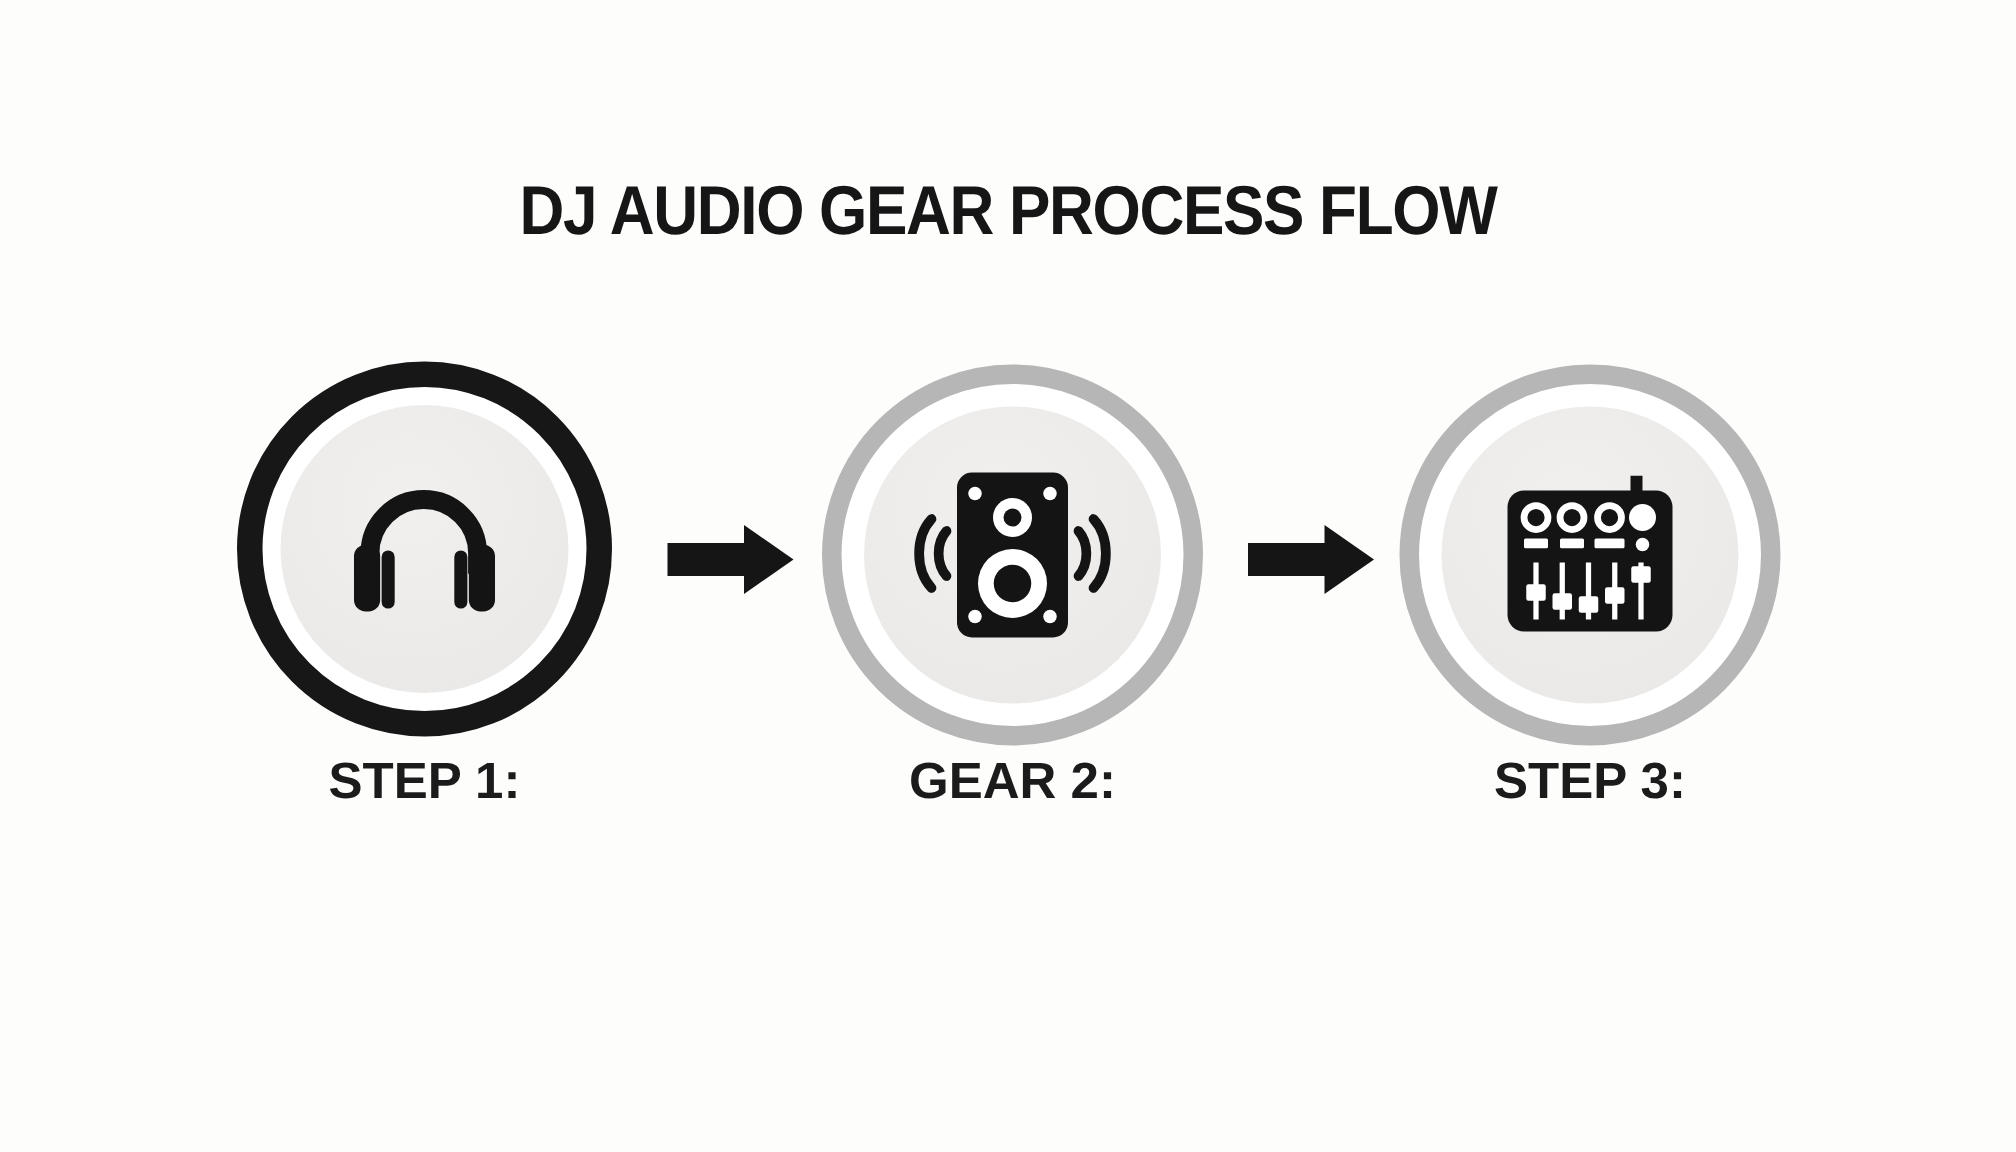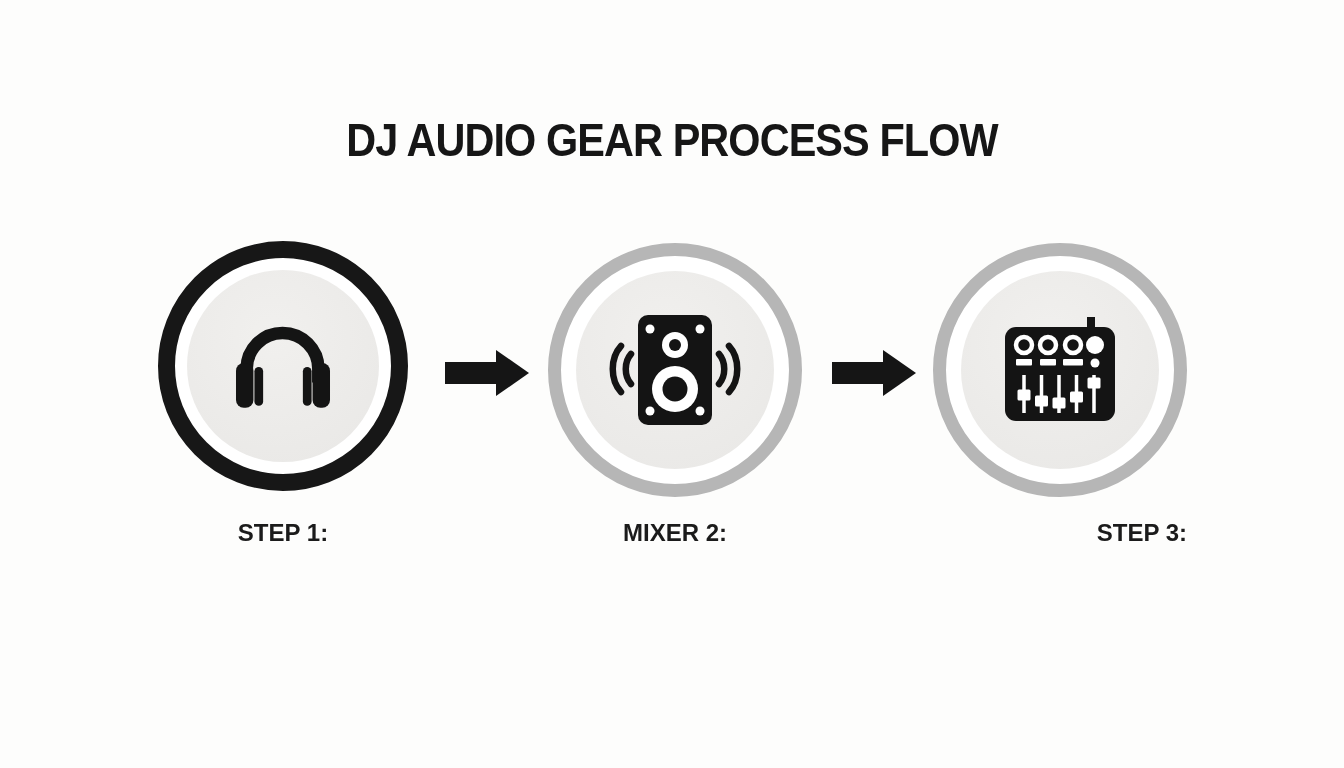--- a/index.html
+++ b/index.html
@@ -27,26 +27,26 @@
   .circle-s2 { left:548px; }
   .circle-s3 { left:933px; }
   .circle-inner {
     border-radius:50%;
     background:radial-gradient(circle at 45% 35%, #f1f0ee 0%, #eae9e7 80%);
     display:flex; align-items:center; justify-content:center;
   }
   .inner-s1 { width:192px; height:192px; }
   .inner-s23 { width:198px; height:198px; }
   .step-caption {
-    position:absolute; top:516px; text-align:center;
-    font-weight:bold; font-size:24px; line-height:34px; color:#1b1b1b;
+    position:absolute; top:504px; text-align:center;
+    font-weight:bold; font-size:34px; line-height:34px; color:#1b1b1b;
   }
   .cap-s1 { left:158px; width:250px; }
   .cap-s2 { left:548px; width:254px; }
-  .cap-s3 { left:933px; width:254px;text-align:right; }
+  .cap-s3 { left:933px; width:254px; }
   .arrow { position:absolute; width:84px; height:46px; top:350px; }
   .arrow-1 { left:445px; }
   .arrow-2 { left:832px; }
   .arrow-shaft {
     position:absolute; left:0; top:12px; width:52px; height:22px; background:#151515;
   }
   .arrow-head {
     position:absolute; left:51px; top:0; width:0; height:0;
     border-top:23px solid transparent; border-bottom:23px solid transparent;
     border-left:33px solid #151515;
@@ -132,19 +132,19 @@
           <rect x="84.5" y="60.5" width="13" height="11" rx="1.5" fill="#fff"></rect>
         </svg>
       </span>
     </div>
   </div>
 
   <div class="step-caption cap-s1">
     <div>STEP 1:</div>
   </div>
   <div class="step-caption cap-s2">
-    <div>MIXER 2:</div>
+    <div>GEAR 2:</div>
   </div>
   <div class="step-caption cap-s3">
     <div>STEP 3:</div>
   </div>
 
 </div>
 
 </body></html>

